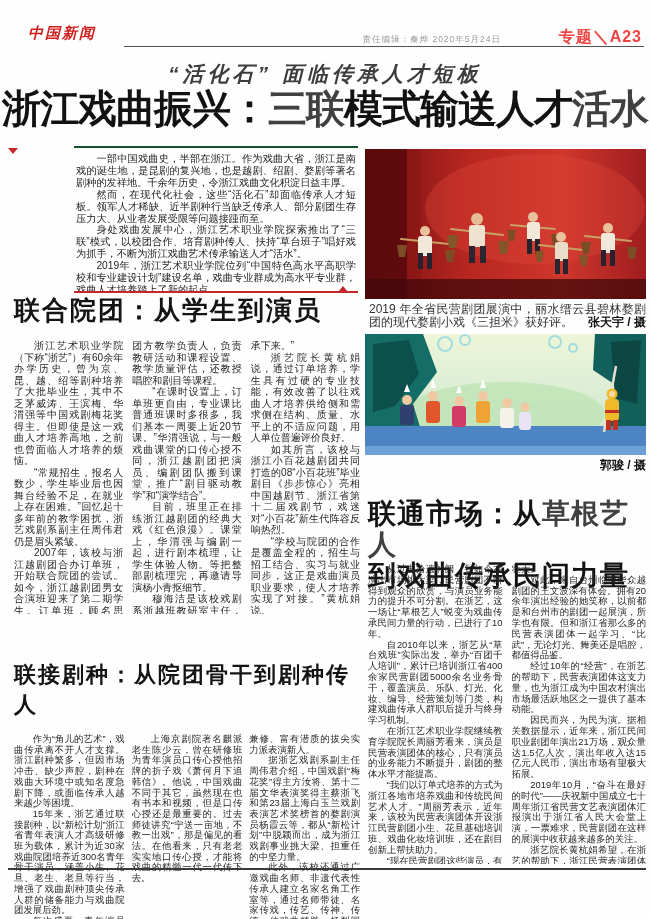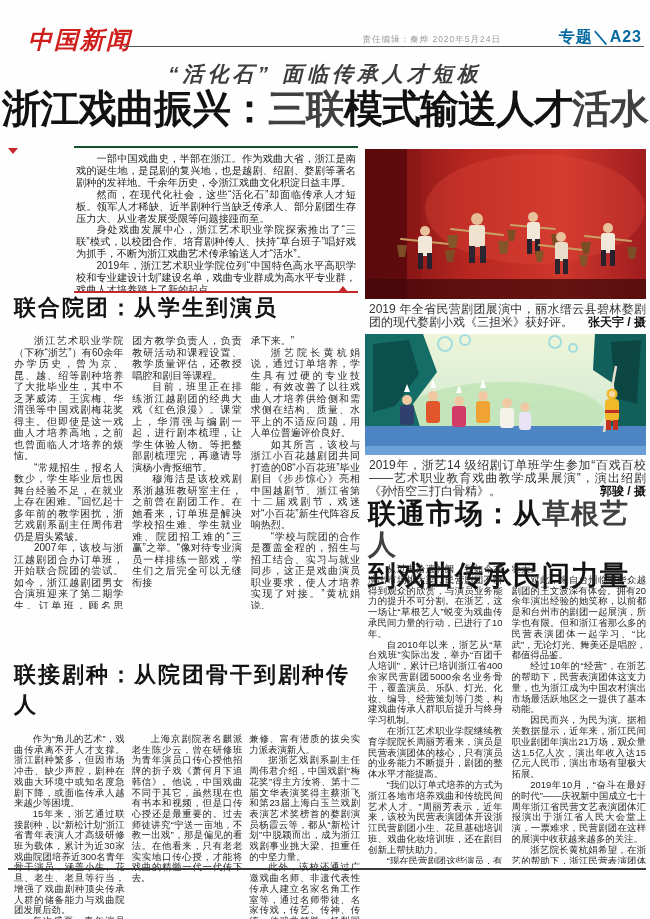--- a/index.html
+++ b/index.html
@@ -1,24 +1,24 @@
 <!DOCTYPE html>
 <html><head>
 <meta charset="utf-8">
 <style>
   html,body{margin:0;padding:0;background:#e9e9e9;}
   .page{position:relative;width:650px;height:919px;background:#fefefe;margin:0 auto;
         font-family:"Liberation Sans","DejaVu Sans",sans-serif;color:#222;overflow:hidden;}
 
   
   .logo{position:absolute;left:28px;top:24px;font-family:"DejaVu Serif",serif;
-        font-style:italic;font-weight:bold;font-size:24px;color:#cf1f1d;letter-spacing:2px;}
+        font-style:italic;font-weight:bold;font-size:15px;color:#cf1f1d;letter-spacing:2px;}
   .mast-rule{position:absolute;left:124px;right:6px;top:46px;height:1px;background:#555;}
   .editor-line{position:absolute;top:34px;right:149px;font-size:8.5px;color:#9a9a9a;letter-spacing:1px;}
-  .page-label{position:absolute;top:27px;right:8px;font-size:16px;font-weight:bold;color:#0369a1;letter-spacing:1px;}
+  .page-label{position:absolute;top:27px;right:8px;font-size:16px;font-weight:bold;color:#ef4444;letter-spacing:1px;}
 
   
   .kicker{position:absolute;left:0;top:60px;width:100%;text-align:center;
           font-size:21px;font-weight:bold;color:#3d3d3d;letter-spacing:4px;font-style:italic;}
   .main-title{position:absolute;left:0;top:86px;width:100%;text-align:center;
           font-size:39px;font-weight:900;color:#121212;letter-spacing:-1px;line-height:46px;}
   .seg-gray{color:#404040;}
 
   
   .intro{position:absolute;left:74px;top:146px;width:284px;height:147px;
@@ -33,21 +33,21 @@
 
   
   .sec-title{font-weight:900;color:#141414;margin:0;letter-spacing:2px;
              font-family:"Liberation Sans","DejaVu Sans",sans-serif;}
   .cols{display:flex;overflow:hidden;}
   .col{flex:1;overflow:hidden;}
   .para{margin:0;text-align:justify;text-indent:2em;}
   .para.cont{text-indent:0;}
 
   #section1{position:absolute;left:14px;top:293px;width:346px;}
-  #section1 .sec-title{font-size:22px;}
+  #section1 .sec-title{font-size:26px;}
   #section1 .cols{margin-top:12px;height:274px;gap:9px;}
   #section1 .para{font-size:10px;line-height:11.5px;color:#262626;}
 
   #section2{position:absolute;left:14px;top:616px;width:346px;}
   #section2 .sec-title{font-size:22px;margin-top:44px;}
   #section2 .cols{margin-top:14px;height:210px;gap:7px;}
   #section2 .para{font-size:9.4px;line-height:10.7px;color:#262626;}
 
   
   .photo{position:absolute;left:365px;width:281px;overflow:hidden;}
@@ -221,34 +221,34 @@
         <circle cx="0" cy="-34" r="5.5" fill="#f2b82c"></circle>
         <circle cx="0" cy="-34" r="3" fill="#f7d9a8"></circle>
         <rect x="-7" y="-29" width="14" height="22" rx="4" fill="#f2b82c"></rect>
         <rect x="-7" y="-18" width="14" height="3" fill="#c3321f"></rect>
         <rect x="-6" y="-8" width="5" height="10" fill="#c3321f"></rect>
           <rect x="1" y="-8" width="5" height="10" fill="#c3321f"></rect>
       </g>
     </svg>
   </div>
   <div class="caption" id="caption2">
-    <span class="cap-text">2019年，浙艺14 级绍剧订单班学生参加“百戏百校——艺术职业教育戏曲教学成果展演”，演出绍剧《孙悟空三打白骨精》。</span>
     <b class="credit">郭骏 / 摄</b>
   </div>
 
   <div id="section1">
     <h2 class="sec-title">联合院团：从学生到演员</h2>
     <div class="cols">
       <div class="col">
           <p class="para">浙江艺术职业学院（下称“浙艺”）有60余年办学历史，曾为京、昆、越、绍等剧种培养了大批毕业生，其中不乏茅威涛、王滨梅、华渭强等中国戏剧梅花奖得主。但即使是这一戏曲人才培养高地，之前也曾面临人才培养的烦恼。</p>
           <p class="para">“常规招生，报名人数少，学生毕业后也因舞台经验不足，在就业上存在困难。”回忆起十多年前的教学困扰，浙艺戏剧系副主任周伟君仍是眉头紧皱。</p>
           <p class="para">2007年，该校与浙江越剧团合办订单班，开始联合院团的尝试。如今，浙江越剧团男女合演班迎来了第二期学生。订单班，顾名思义，即依照院团标准与要求，培养学生。</p>
         </div>
       <div class="col">
           <p class="para cont">团方教学负责人，负责教研活动和课程设置、教学质量评估，还教授唱腔和剧目等课程。</p>
+          <p class="para">“在课时设置上，订单班更自由，专业课比普通班课时多很多，我们基本一周要上近20节课。”华渭强说，与一般戏曲课堂的口传心授不同，浙江越剧团把演员、编剧团队搬到课堂，推广“剧目驱动教学”和“演学结合”。</p>
           <p class="para">目前，班里正在排练浙江越剧团的经典大戏《红色浪漫》。课堂上，华渭强与编剧一起，进行剧本梳理，让学生体验人物。等把整部剧梳理完，再邀请导演杨小青抠细节。</p>
           <p class="para">穆海洁是该校戏剧系浙越班教研室主任，之前曾在剧团工作。在她看来，订单班是解决学校招生难、学生就业难、院团招工难的“三赢”之举。“像对待专业演员一样排练一部戏，学生们之后完全可以无缝衔接</p>
         </div>
       <div class="col">
           <p class="para cont">承下来。”</p>
           <p class="para">浙艺院长黄杭娟说，通过订单培养，学生具有过硬的专业技能，有效改善了以往戏曲人才培养供给侧和需求侧在结构、质量、水平上的不适应问题，用人单位普遍评价良好。</p>
           <p class="para">如其所言，该校与浙江小百花越剧团共同打造的08“小百花班”毕业剧目《步步惊心》亮相中国越剧节、浙江省第十二届戏剧节，戏迷对“小百花”新生代阵容反响热烈。</p>
           <p class="para">“学校与院团的合作是覆盖全程的，招生与招工结合、实习与就业同步，这正是戏曲演员职业要求，使人才培养实现了对接。”黄杭娟说。</p>
         </div>
     </div>

